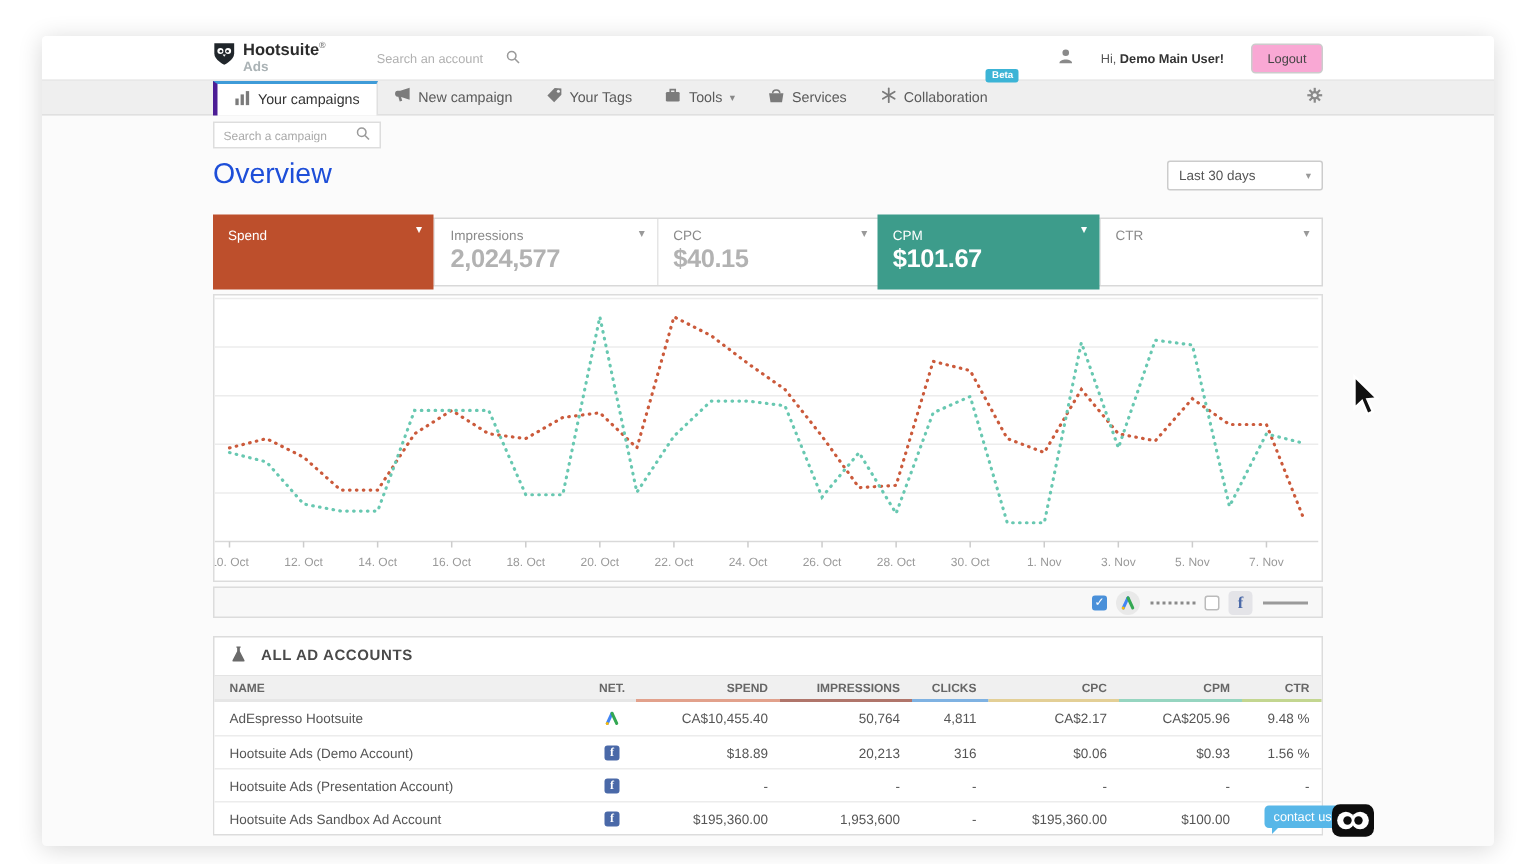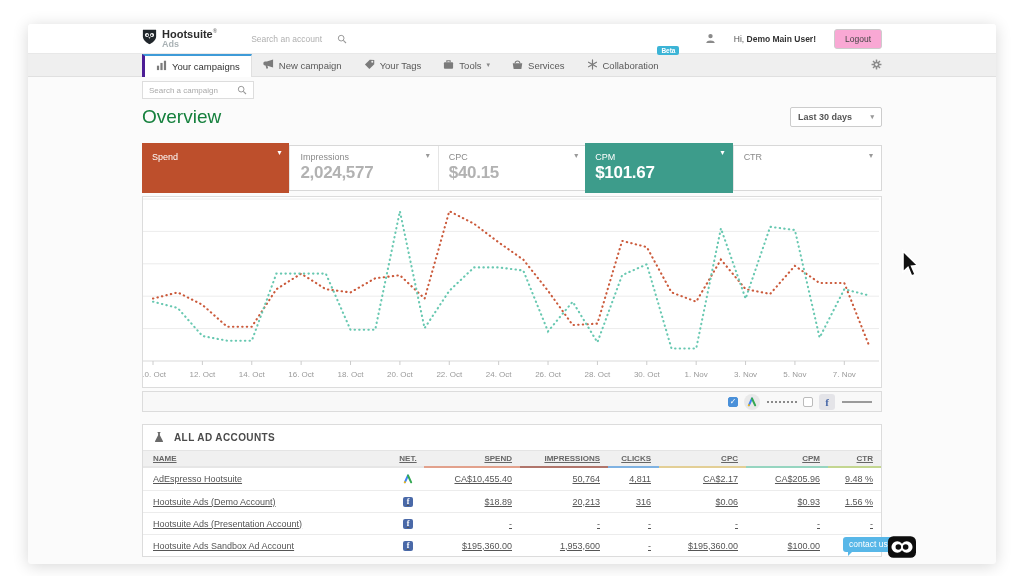--- a/index.html
+++ b/index.html
@@ -30,22 +30,22 @@
   .beta { position:absolute; top:-8px; right:-10px; background:#3cb4d6; color:#fff; font-size:6.5px; font-weight:bold; padding:1px 4px; border-radius:2px; }
   .gearwrap { margin-left:auto; display:flex; align-items:center; }
 
   
   .body-area { padding:0 114px; }
   .campaign-search { margin-top:4px; width:112px; height:18px; background:#fff; border:1px solid #ddd; display:flex; align-items:center; padding:0 6px; }
   .campaign-search input { flex:1; border:none; outline:none; font-size:8px; color:#666; min-width:0; background:transparent; font-family:"Liberation Sans", sans-serif; }
   .campaign-search input::placeholder { color:#aaa; }
 
   .page-head { margin-top:7px; display:flex; align-items:center; justify-content:space-between; }
-  .page-title { font-size:19px; font-weight:400; color:#15803d; }
-  .range-select { width:92px; height:20px; border:1px solid #ccc; border-radius:2px; background:#fff; font-size:9px; color:#555; display:flex; align-items:center; justify-content:space-between; padding:0 7px;font-weight:bold; }
+  .page-title { font-size:19px; font-weight:400; color:#1d4ed8; }
+  .range-select { width:104px; height:20px; border:1px solid #ccc; border-radius:2px; background:#fff; font-size:9px; color:#555; display:flex; align-items:center; justify-content:space-between; padding:0 7px; }
   .range-select .caret8 { font-size:7px; color:#999; }
 
   
   .metrics { margin-top:17px; background:#fff; border:1px solid #d8d8d8; display:flex; height:46px; }
   .card { flex:1; position:relative; padding:6px 10px 0; border-left:1px solid #e5e5e5; }
   .card:first-child { border-left:none; }
   .card .lbl { font-size:9px; color:#8a8a8a; }
   .card .val { font-size:17px; font-weight:bold; color:#b2b2b2; margin-top:1px; letter-spacing:-.3px; }
   .card .card-caret { position:absolute; top:5px; right:8px; font-size:8px; color:#999; }
   .card.selected { margin:-3px 0 -3px -1px; padding-top:9px; z-index:2; border-left:none; }
@@ -61,21 +61,21 @@
   .f-blue { color:#4a69a8; font-weight:bold; font-size:11px; font-family:"Liberation Serif", serif; }
   .sample { width:30px; height:0; margin-left:1px; }
   .sample.dotted { border-top:2px dotted #8a8a8a; }
   .sample.solid { border-top:2px solid #9a9a9a; }
 
   
   .table-panel { margin-top:12px; background:#fff; border:1px solid #dcdcdc; }
   .table-head { height:26px; display:flex; align-items:center; gap:9px; padding:0 10px; border-bottom:1px solid #e4e4e4; }
   .table-title { font-size:10px; font-weight:bold; color:#4a4a4a; letter-spacing:.4px; }
   .thead-row { display:flex; background:#f0f0f0; height:17px; align-items:stretch; font-size:8px; font-weight:bold; color:#666; }
-  .thead-row .col, .trow .col { display:flex; align-items:center; justify-content:flex-end; padding-right:8px;text-decoration:underline; }
+  .thead-row .col, .trow .col { display:flex; align-items:center; justify-content:flex-end; padding-right:8px; }
   .col.c-name { justify-content:flex-start; padding-left:10px; flex:1; }
   .col.c-net { justify-content:center; padding-right:0; }
   .trow { display:flex; height:22px; border-top:1px solid #ececec; font-size:9px; color:#555; background:#fff; }
   .trow:first-child { border-top:none; }
   .fb-badge { width:10px; height:10px; background:#4a69a8; color:#fff; border-radius:2px; font-size:8px; font-weight:bold; display:inline-flex; align-items:center; justify-content:center; font-family:"Liberation Serif", serif; }
 
   
   .contact-us { position:absolute; left:843px; top:537px; background:#58b7e8; color:#fff; font-size:8.5px; padding:2px 6px 3px; border-radius:3px; z-index:6; }
   .contact-us:after { content:""; position:absolute; left:5px; bottom:-4px; border:4px solid transparent; border-top-color:#58b7e8; border-left-color:#58b7e8; }
   .owl-corner { position:absolute; left:888px; top:536px; z-index:7; }

